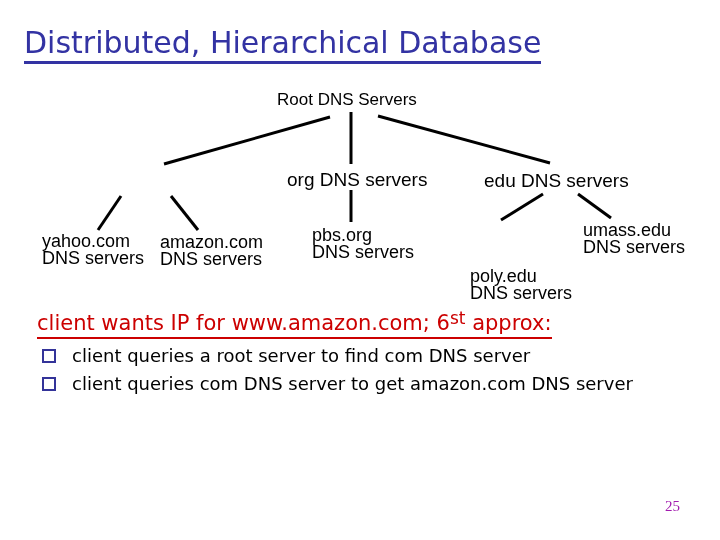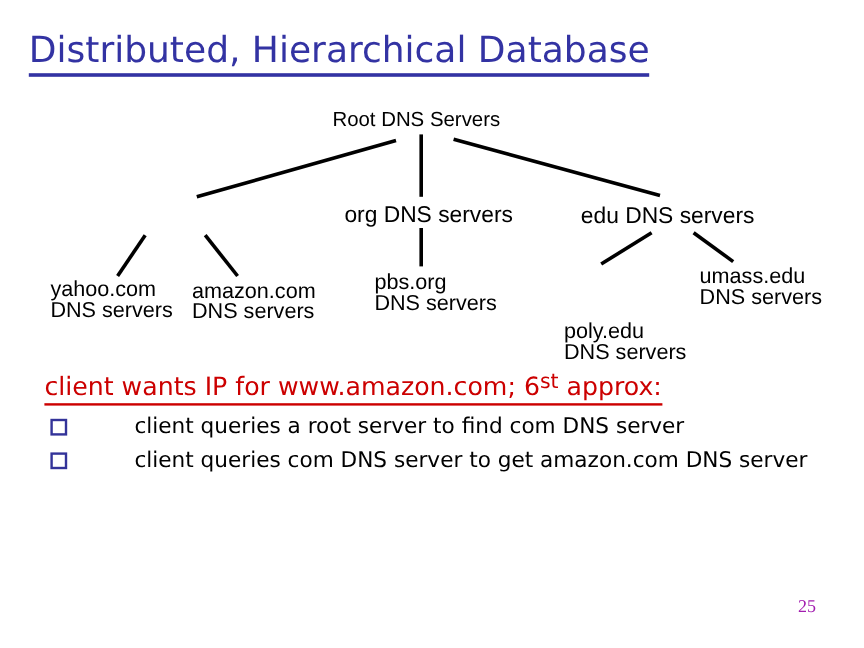--- a/index.html
+++ b/index.html
@@ -69,21 +69,20 @@
     font-size: 17px;
     vertical-align: 6px;
   }
 
   
   .bullet-row {
     left: 42px;
     display: flex;
     align-items: flex-start;
     width: 640px;
-    gap: 40px;
   }
   .bullet-row.b1 { top: 342px; }
   .bullet-row.b2 { top: 370px; }
   .bullet-row.b3 { top: 398px; }
   .bullet-square {
     flex: 0 0 auto;
     width: 10px; height: 10px;
     border: 2px solid #333399;
     background: #ffffff;
     margin-top: 7px;

